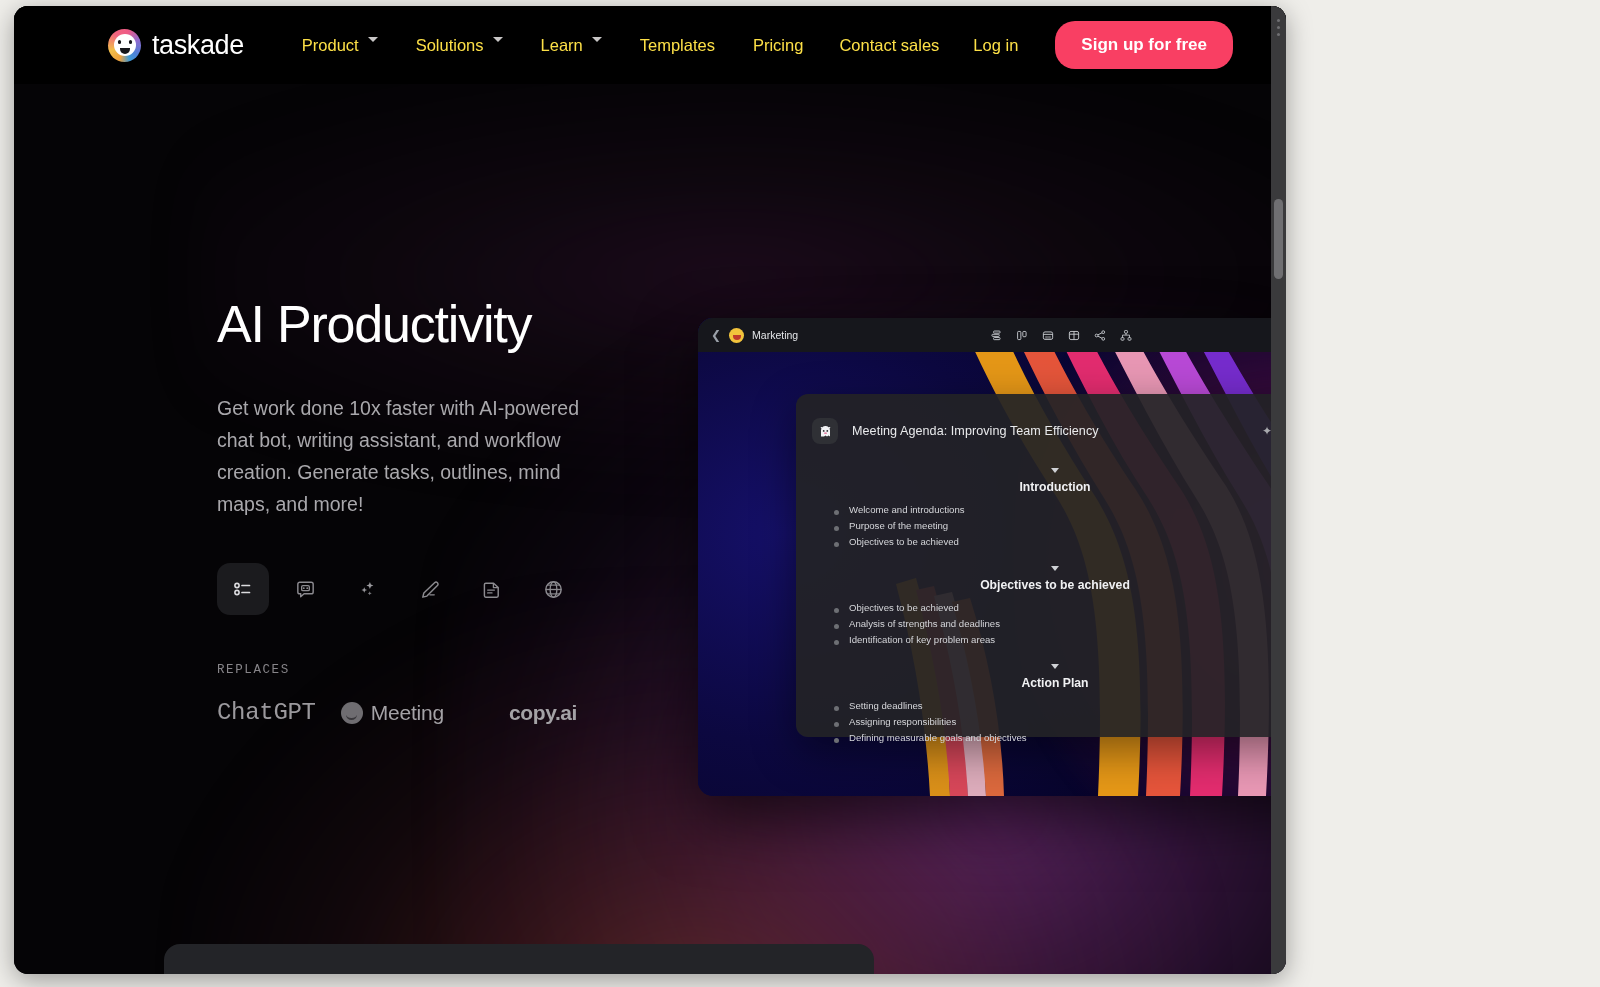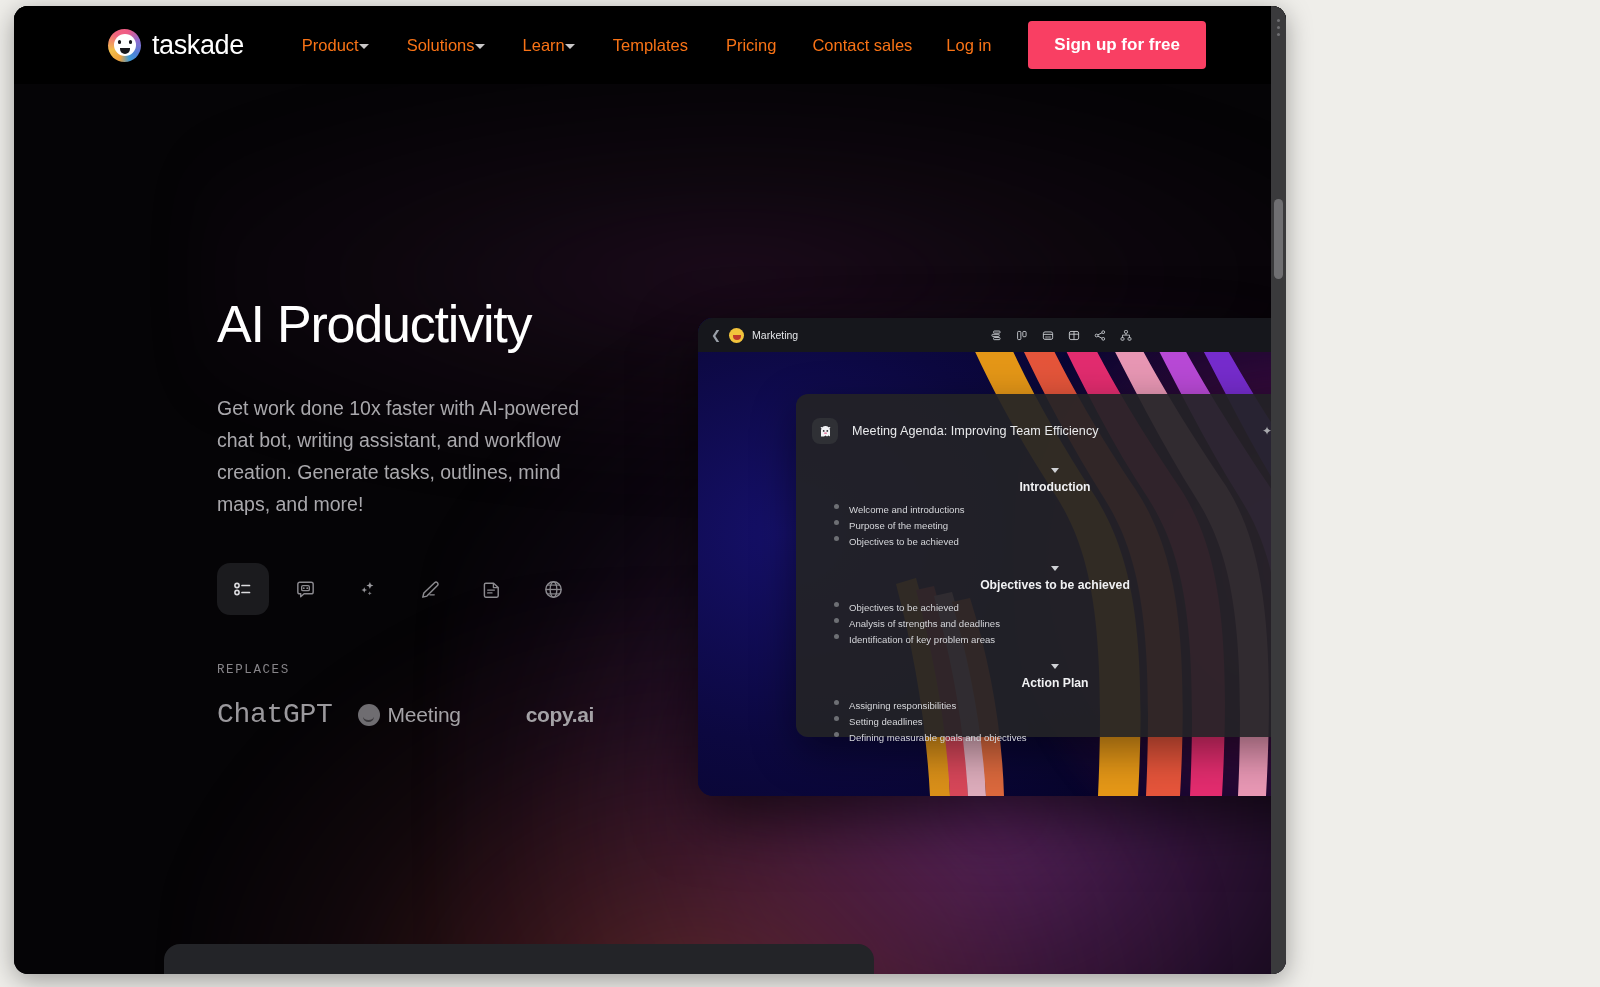--- a/index.html
+++ b/index.html
@@ -99,43 +99,43 @@
     content:""; position:absolute;
     left:6px; top:13.5px; width:10px; height:6px;
     border-radius:0 0 6px 6px; background:#15161a;
   }
   .logo-text {
     color:#fff; font-size:27px; letter-spacing:-.4px; font-weight:400;
   }
 
   .nav-links { display:flex; align-items:center; margin-left:39px; gap:0; }
   .nav-link {
-    color:#f97316; font-size:16.5px; padding:10px 19px;
-    display:flex; align-items:center; cursor:pointer;
+    color:#fde047; font-size:16.5px; padding:10px 19px;
+    display:flex; align-items:flex-start; gap:9px; cursor:pointer;
     white-space:nowrap;
   }
   .caret {
     width:0; height:0;
     border-left:5px solid transparent;
     border-right:5px solid transparent;
     border-top:5.5px solid #c9c7c7;
     display:inline-block;
     position:relative; top:1px;
   }
   .nav-right {
     margin-left:auto; display:flex; align-items:center; gap:0; padding-right:122px;
   }
   .nav-right .nav-link { padding:10px 17px; }
   .cta {
     margin-left:20px;
     background:#f93f63;
     color:#fff;
     font-size:17px; font-weight:700;
     padding:14px 26px;
-    border:none; border-radius:4px;
+    border:none; border-radius:20px;
     cursor:pointer;
     white-space:nowrap;
   }
 
   
   .hero { position:relative; z-index:10; }
   .hero-left {
     position:absolute;
     left:203px; top:212px;
     width:430px;
@@ -170,21 +170,21 @@
     color:#878589;
     font-size:12.5px;
     letter-spacing:1.6px;
     font-family:"Liberation Mono", monospace;
   }
   .replaces-row {
     margin-top:22px;
     display:flex; align-items:center; gap:25px;
   }
   .replace-chatgpt {
-    color:#9b999d; font-size:28px;
+    color:#9b999d; font-size:24px;
     font-family:"Liberation Mono", monospace;
     letter-spacing:-.3px;
   }
   .replace-jasper { display:flex; align-items:center; gap:8px; }
   .jasper-mark {
     width:22px; height:22px; border-radius:50%;
     background:#6f6d71; position:relative; overflow:hidden;
   }
   .jasper-mark::after {
     content:""; position:absolute;
@@ -284,21 +284,21 @@
     margin-bottom:7px;
     flex-direction:column;
   }
   .ol-caret {
     width:0; height:0;
     border-left:4px solid transparent;
     border-right:4px solid transparent;
     border-top:5px solid #cfd1d5;
   }
   .ol-item {
-    display:flex; align-items:flex-start; gap:10px;
+    display:flex; align-items:flex-end; gap:10px;
     margin-left:22px; padding:2.5px 0;
     color:#d5d6da; font-size:9.6px;
   }
   .ol-bullet {
     width:5px; height:5px; border-radius:50%;
     background:#6d6f74; flex:0 0 auto;
   }
 
   
   .lower-card {
@@ -635,25 +635,25 @@
               </div>
             </div>
 
             <div class="ol-group">
               <div class="ol-head">
                 <i class="ol-caret"></i>
                 <span>Action Plan</span>
               </div>
               <div class="ol-item">
                 <i class="ol-bullet"></i>
+                <span>Setting deadlines</span>
+              </div>
+              <div class="ol-item">
+                <i class="ol-bullet"></i>
                 <span>Assigning responsibilities</span>
-              </div>
-              <div class="ol-item">
-                <i class="ol-bullet"></i>
-                <span>Setting deadlines</span>
               </div>
               <div class="ol-item">
                 <i class="ol-bullet"></i>
                 <span>Defining measurable goals and objectives</span>
               </div>
             </div>
 
           </div>
         </div>
       </div>

